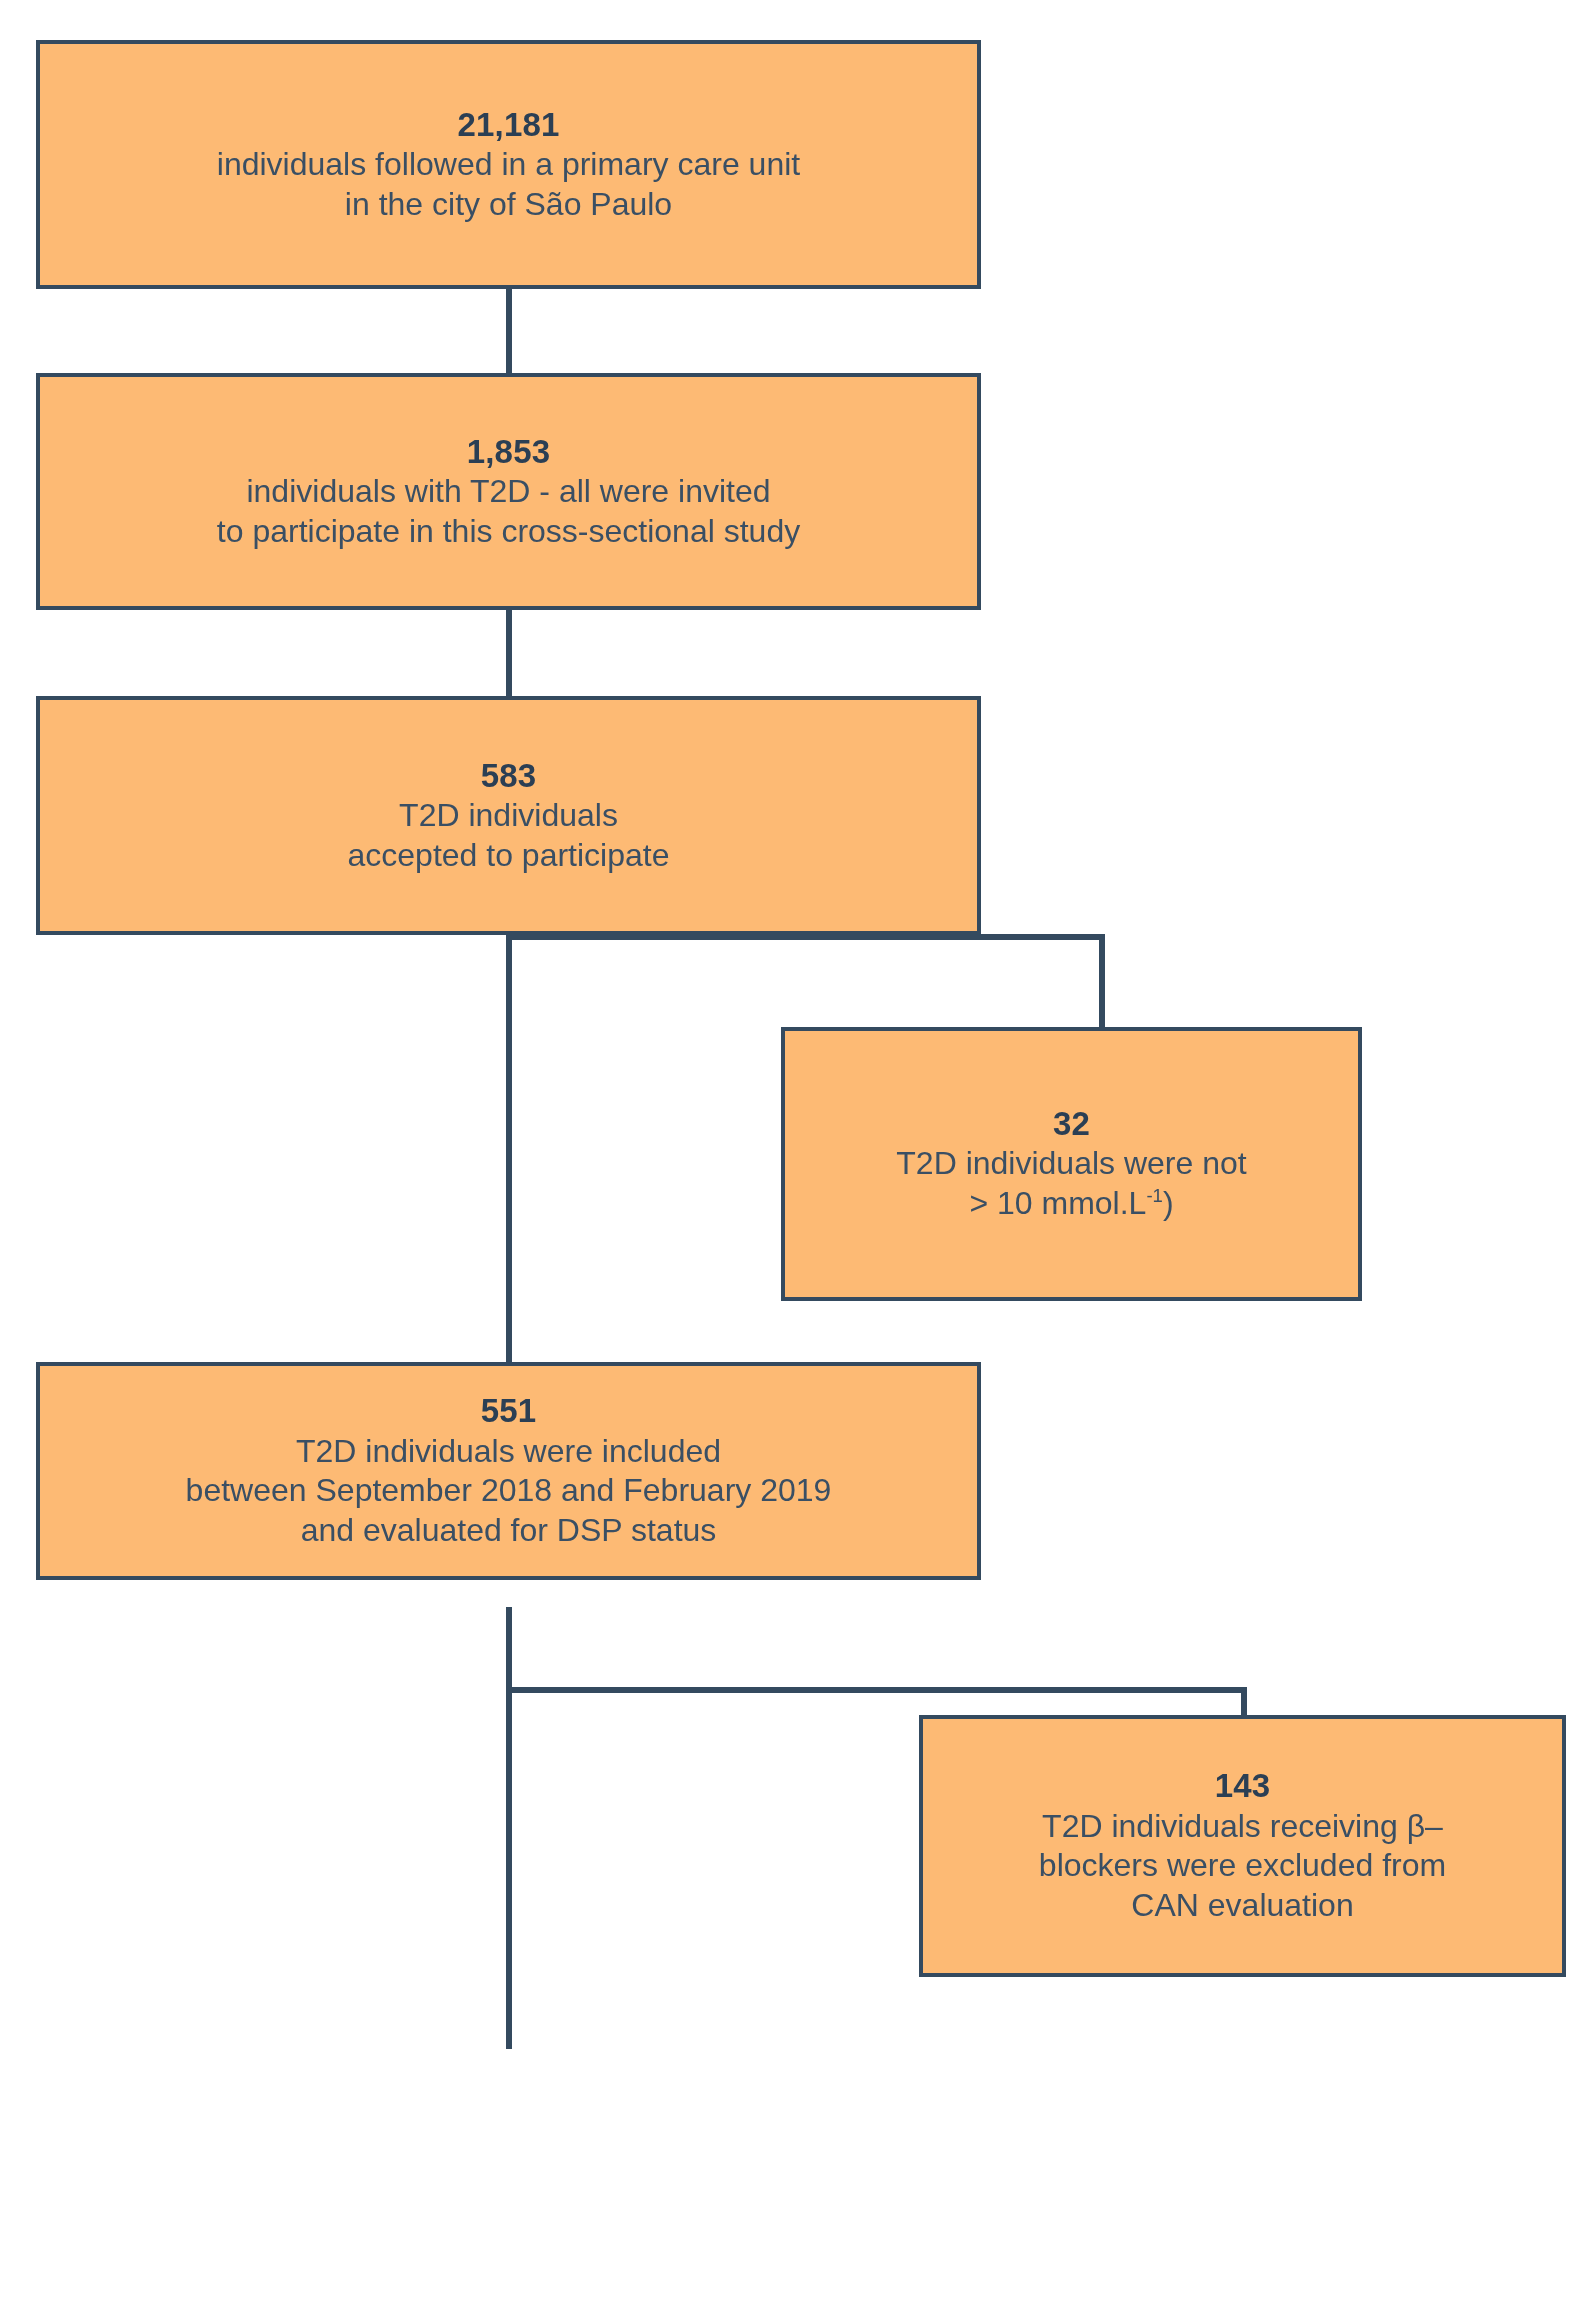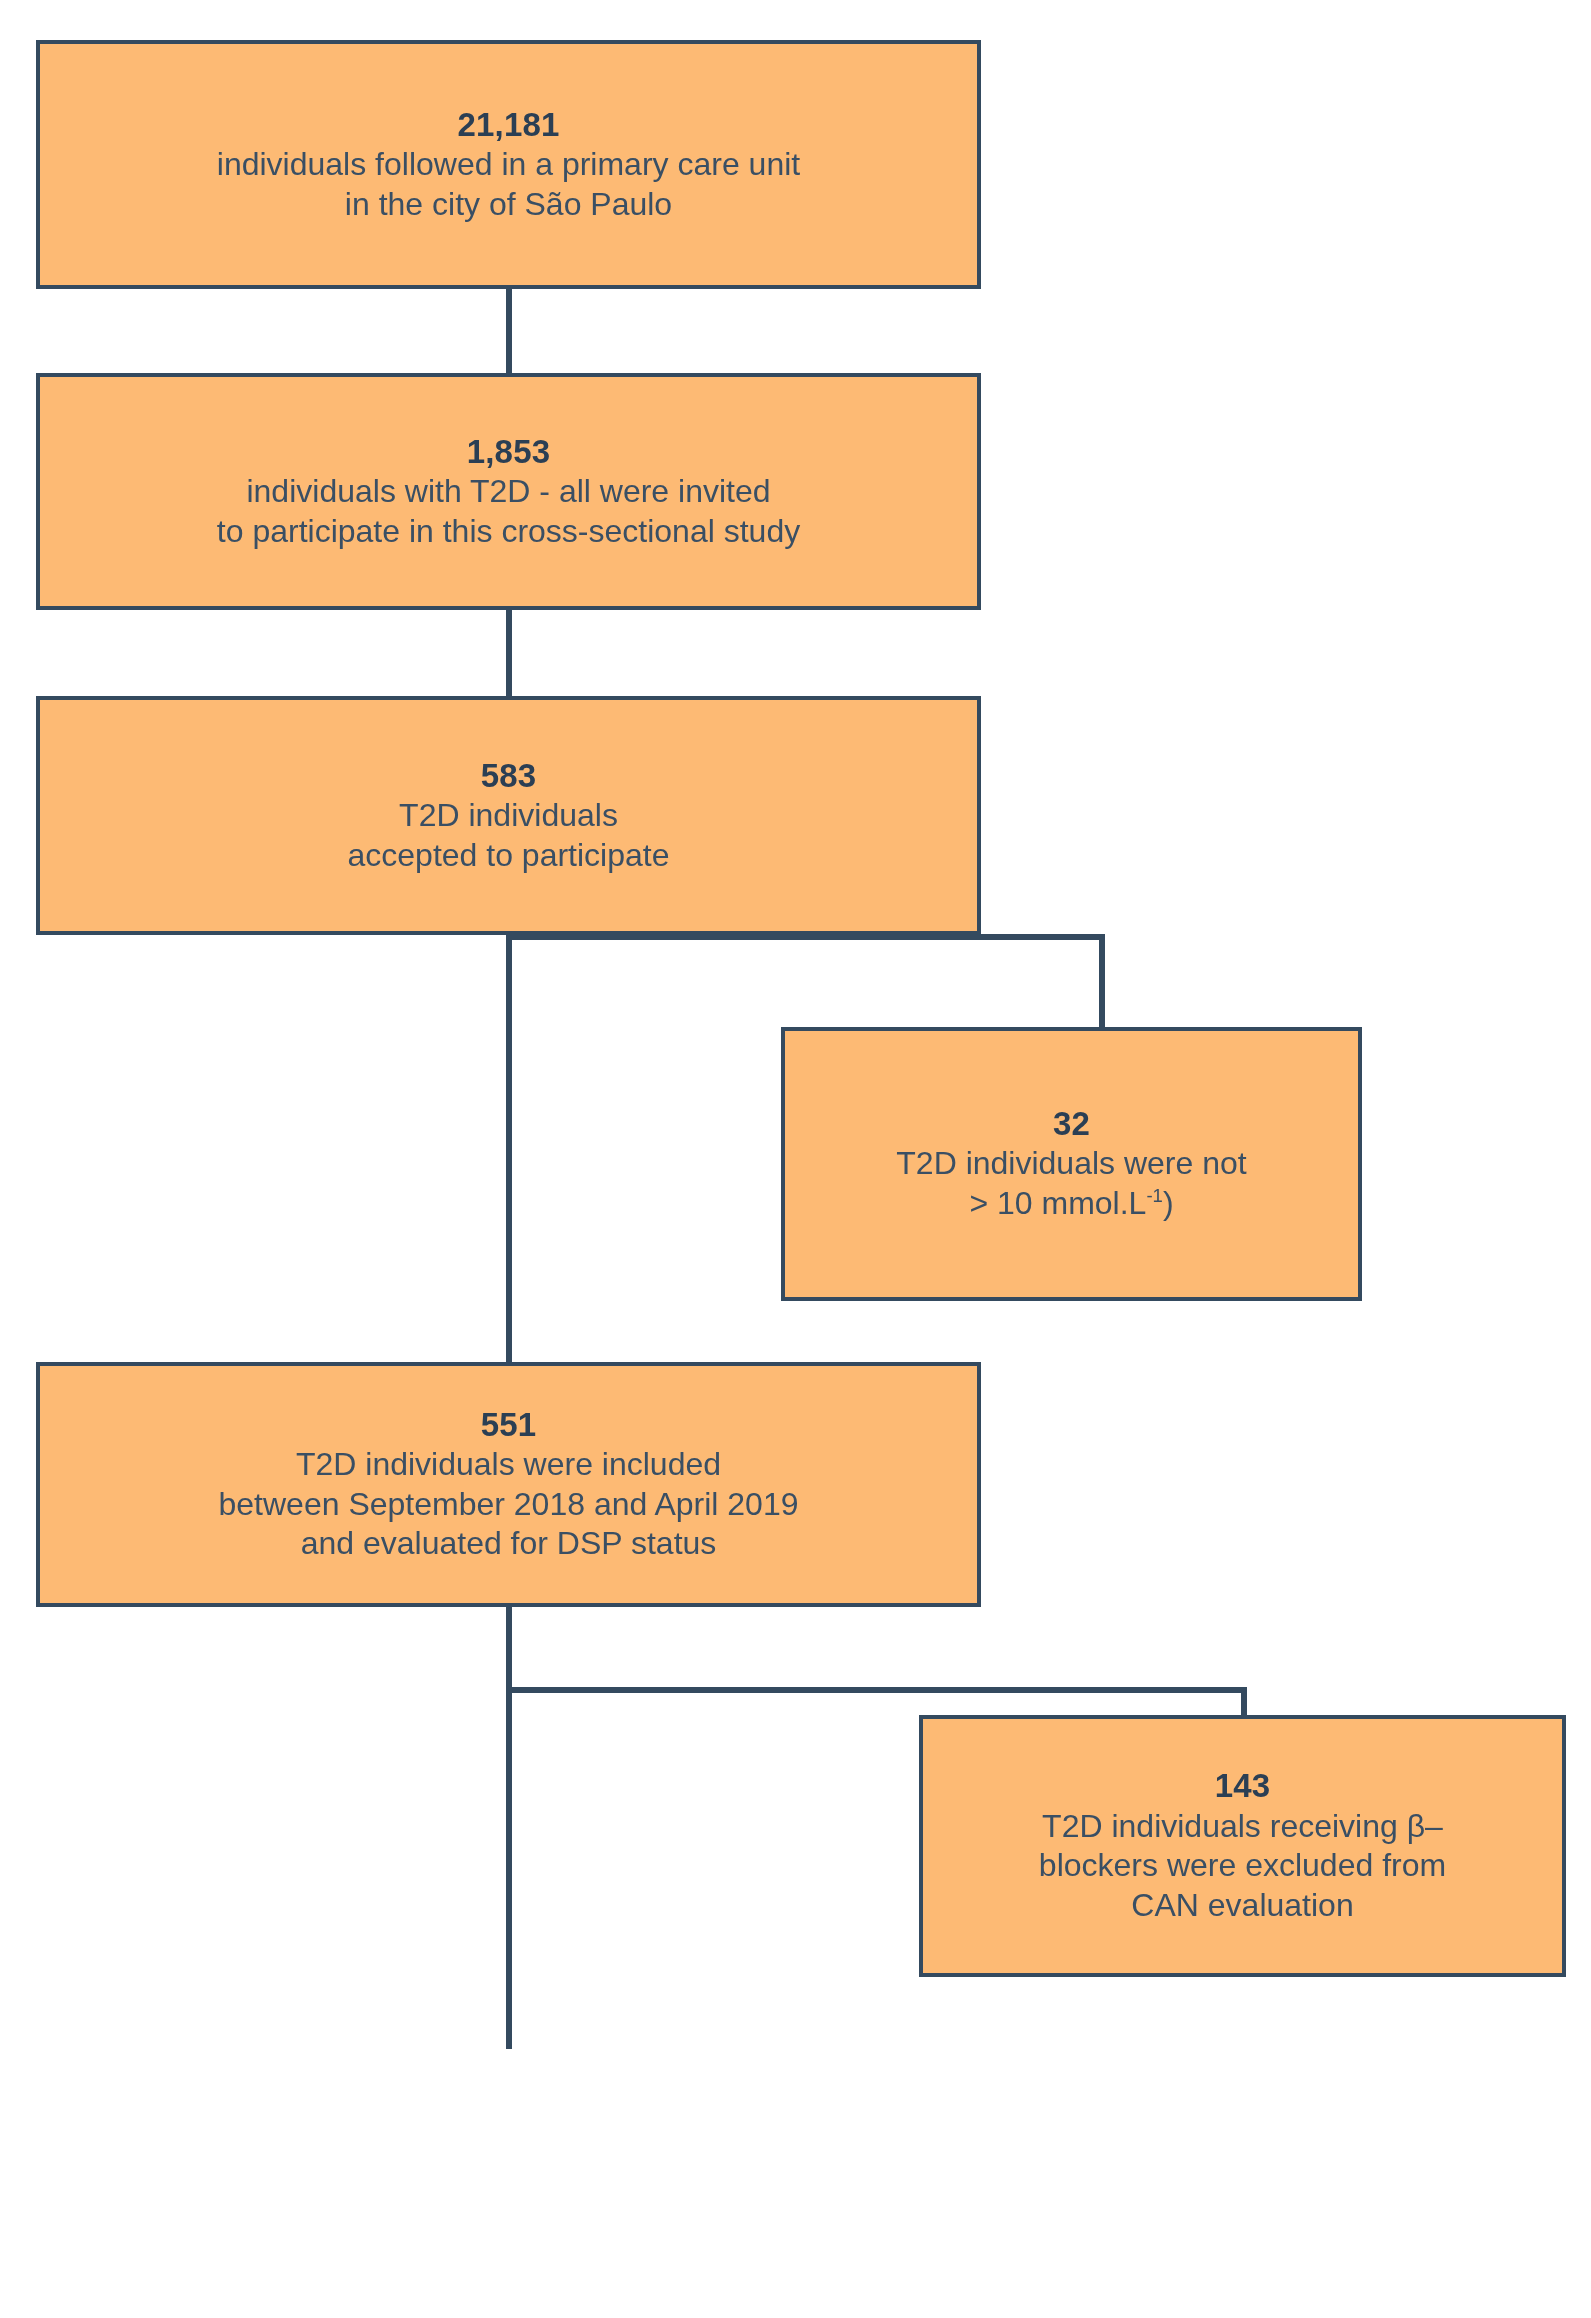--- a/index.html
+++ b/index.html
@@ -53,21 +53,21 @@
     font-size: 0.58em;
     vertical-align: super;
     line-height: 0;
   }
 
   
   #node-screened   { left: 36px;   top: 40px;   width: 945px; height: 249px; }
   #node-t2d        { left: 36px;   top: 373px;  width: 945px; height: 237px; }
   #node-accepted   { left: 36px;   top: 696px;  width: 945px; height: 239px; }
   #node-excluded-glucose { left: 781px; top: 1027px; width: 581px; height: 274px; text-align: center; }
-  #node-included   { left: 36px;   top: 1362px; width: 945px; height: 245px; }
+  #node-included   { left: 36px;   top: 1362px; width: 945px; height: 218px; }
   #node-excluded-bb { left: 919px; top: 1715px; width: 647px; height: 262px; }
   #node-can        { left: 58px;   top: 2048px; width: 924px; height: 235px; }
 
   
   .conn {
     position: absolute;
     background: #344a5f;
     z-index: 1;
   }
   .conn.v { width: 5.8px; }
@@ -123,21 +123,21 @@
 
   <div class="node" id="node-excluded-glucose">
     <div class="count">32</div>
     <div class="line">T2D individuals were not</div>
     <div class="line"><span>&gt; 10 mmol.L</span><sup>-1</sup><span>)</span></div>
   </div>
 
   <div class="node" id="node-included">
     <div class="count">551</div>
     <div class="line">T2D individuals were included</div>
-    <div class="line">between September 2018 and April 2019</div>
+    <div class="line">between September 2018 and February 2019</div>
     <div class="line">and evaluated for DSP status</div>
   </div>
 
   <div class="node" id="node-excluded-bb">
     <div class="count">143</div>
     <div class="line">T2D individuals receiving β–</div>
     <div class="line">blockers were excluded from</div>
     <div class="line">CAN evaluation</div>
   </div>
 

